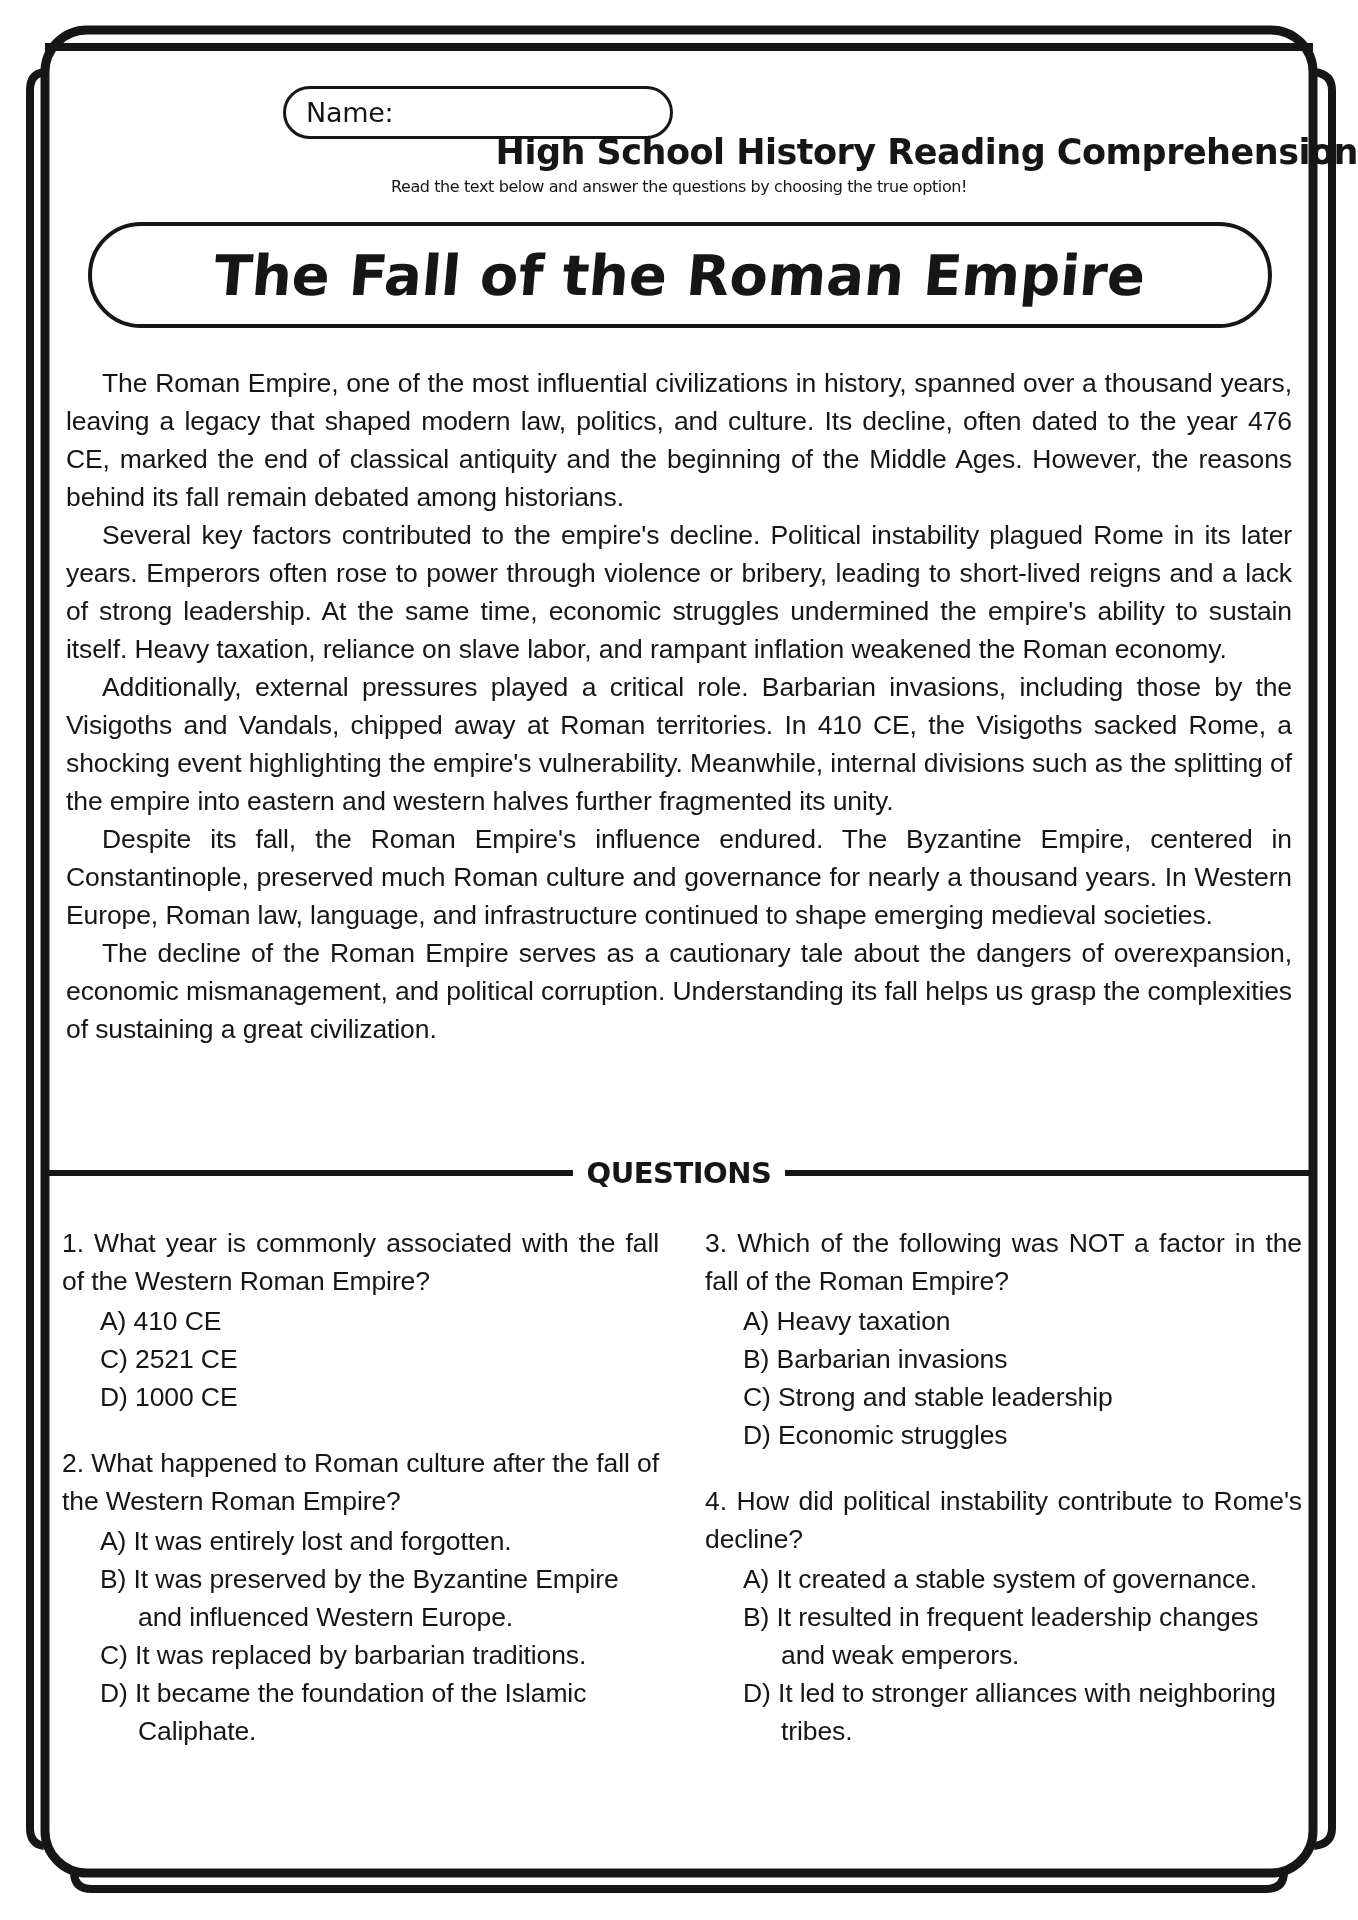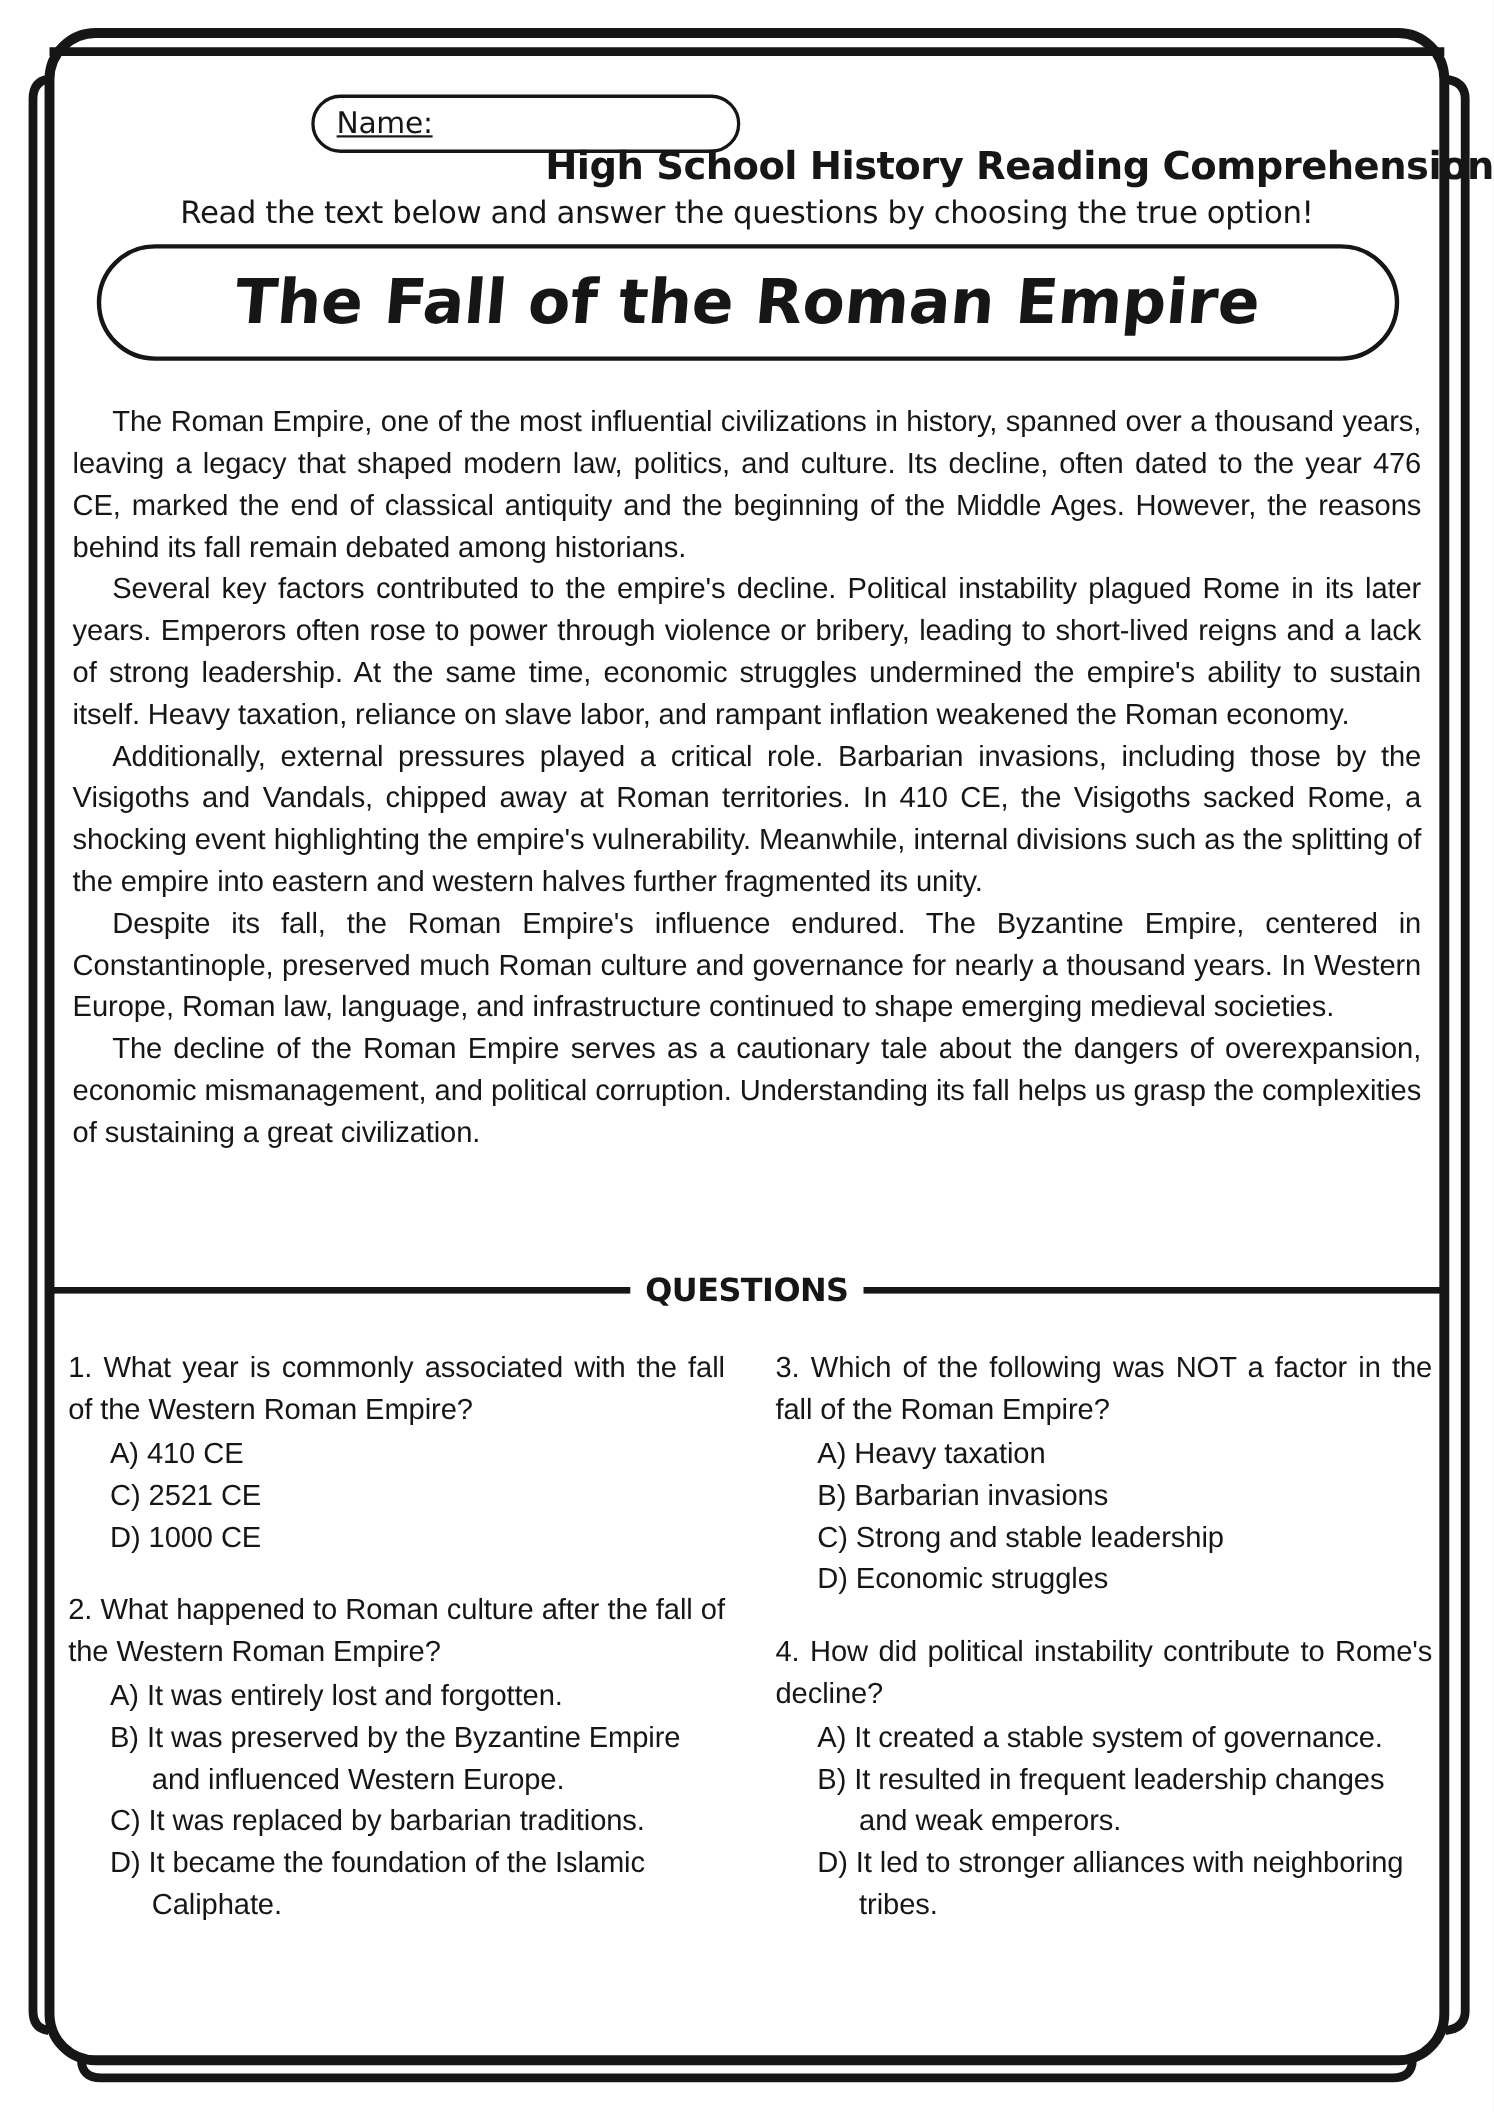--- a/index.html
+++ b/index.html
@@ -18,35 +18,35 @@
   .pill{
     position:absolute;top:86px;height:53px;
     border:3.5px solid #161616;border-radius:29px;
     display:flex;align-items:center;
     background:#fff;box-sizing:border-box;
   }
   .pill-name{left:283px;width:390px;}
   .pill-date{left:694px;width:394px;}
   .pill .lbl{
     font-family:"DejaVu Sans", sans-serif;
-    font-size:27px;font-weight:500;padding-left:20px;letter-spacing:-0.3px;text-decoration:underline;
+    font-size:27px;font-weight:500;padding-left:20px;letter-spacing:-0.3px;
   }
   .pill .write-area{flex:1;height:100%;}
 
   .heading{
     position:absolute;left:0;top:132px;width:100%;
     text-align:right;
     font-family:"DejaVu Sans", sans-serif;
     font-weight:800;font-size:35px;letter-spacing:-0.5px;
   }
   .subheading{
     position:absolute;left:0;top:177px;width:100%;
     text-align:center;
     font-family:"DejaVu Sans", sans-serif;
-    font-size:28px;letter-spacing:-0.4px;
+    font-size:16px;letter-spacing:-0.4px;
   }
 
   
   .title-box{
     position:absolute;left:88px;top:222px;width:1184px;height:106px;
     border:4px solid #161616;border-radius:53px;
     display:flex;align-items:center;justify-content:center;
     box-sizing:border-box;background:#fff;
   }
   .title-box .big-title{

